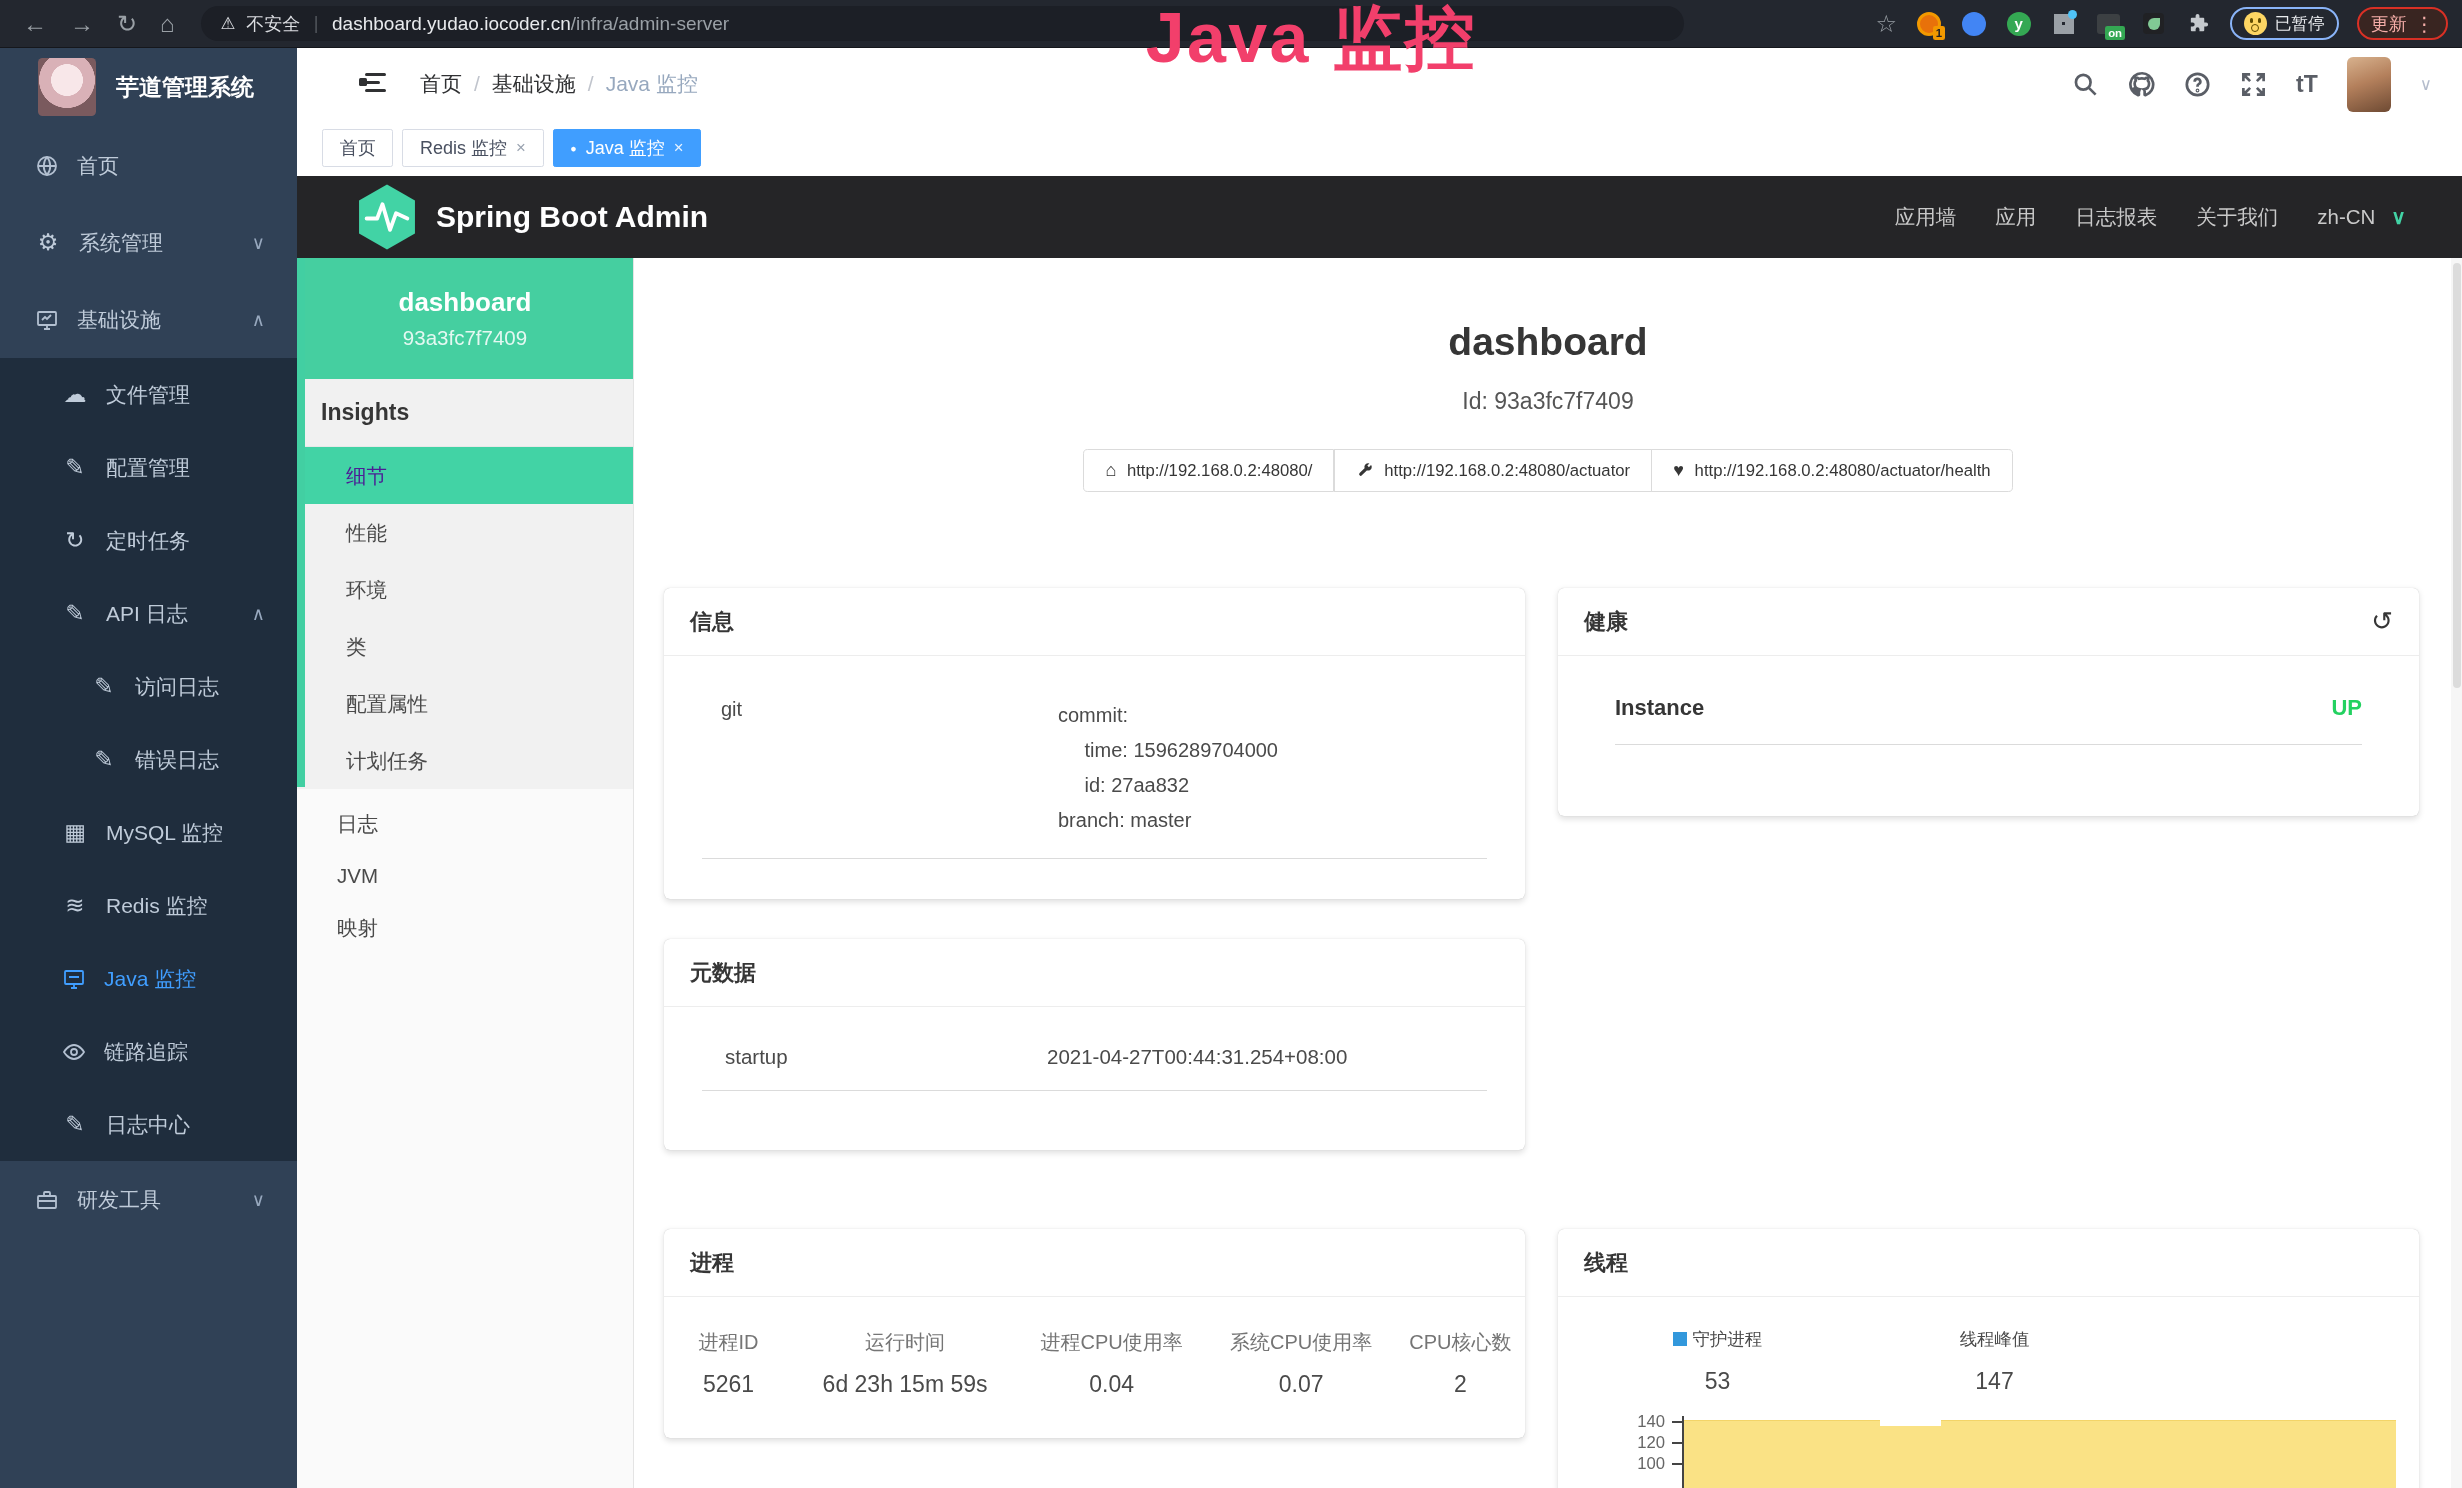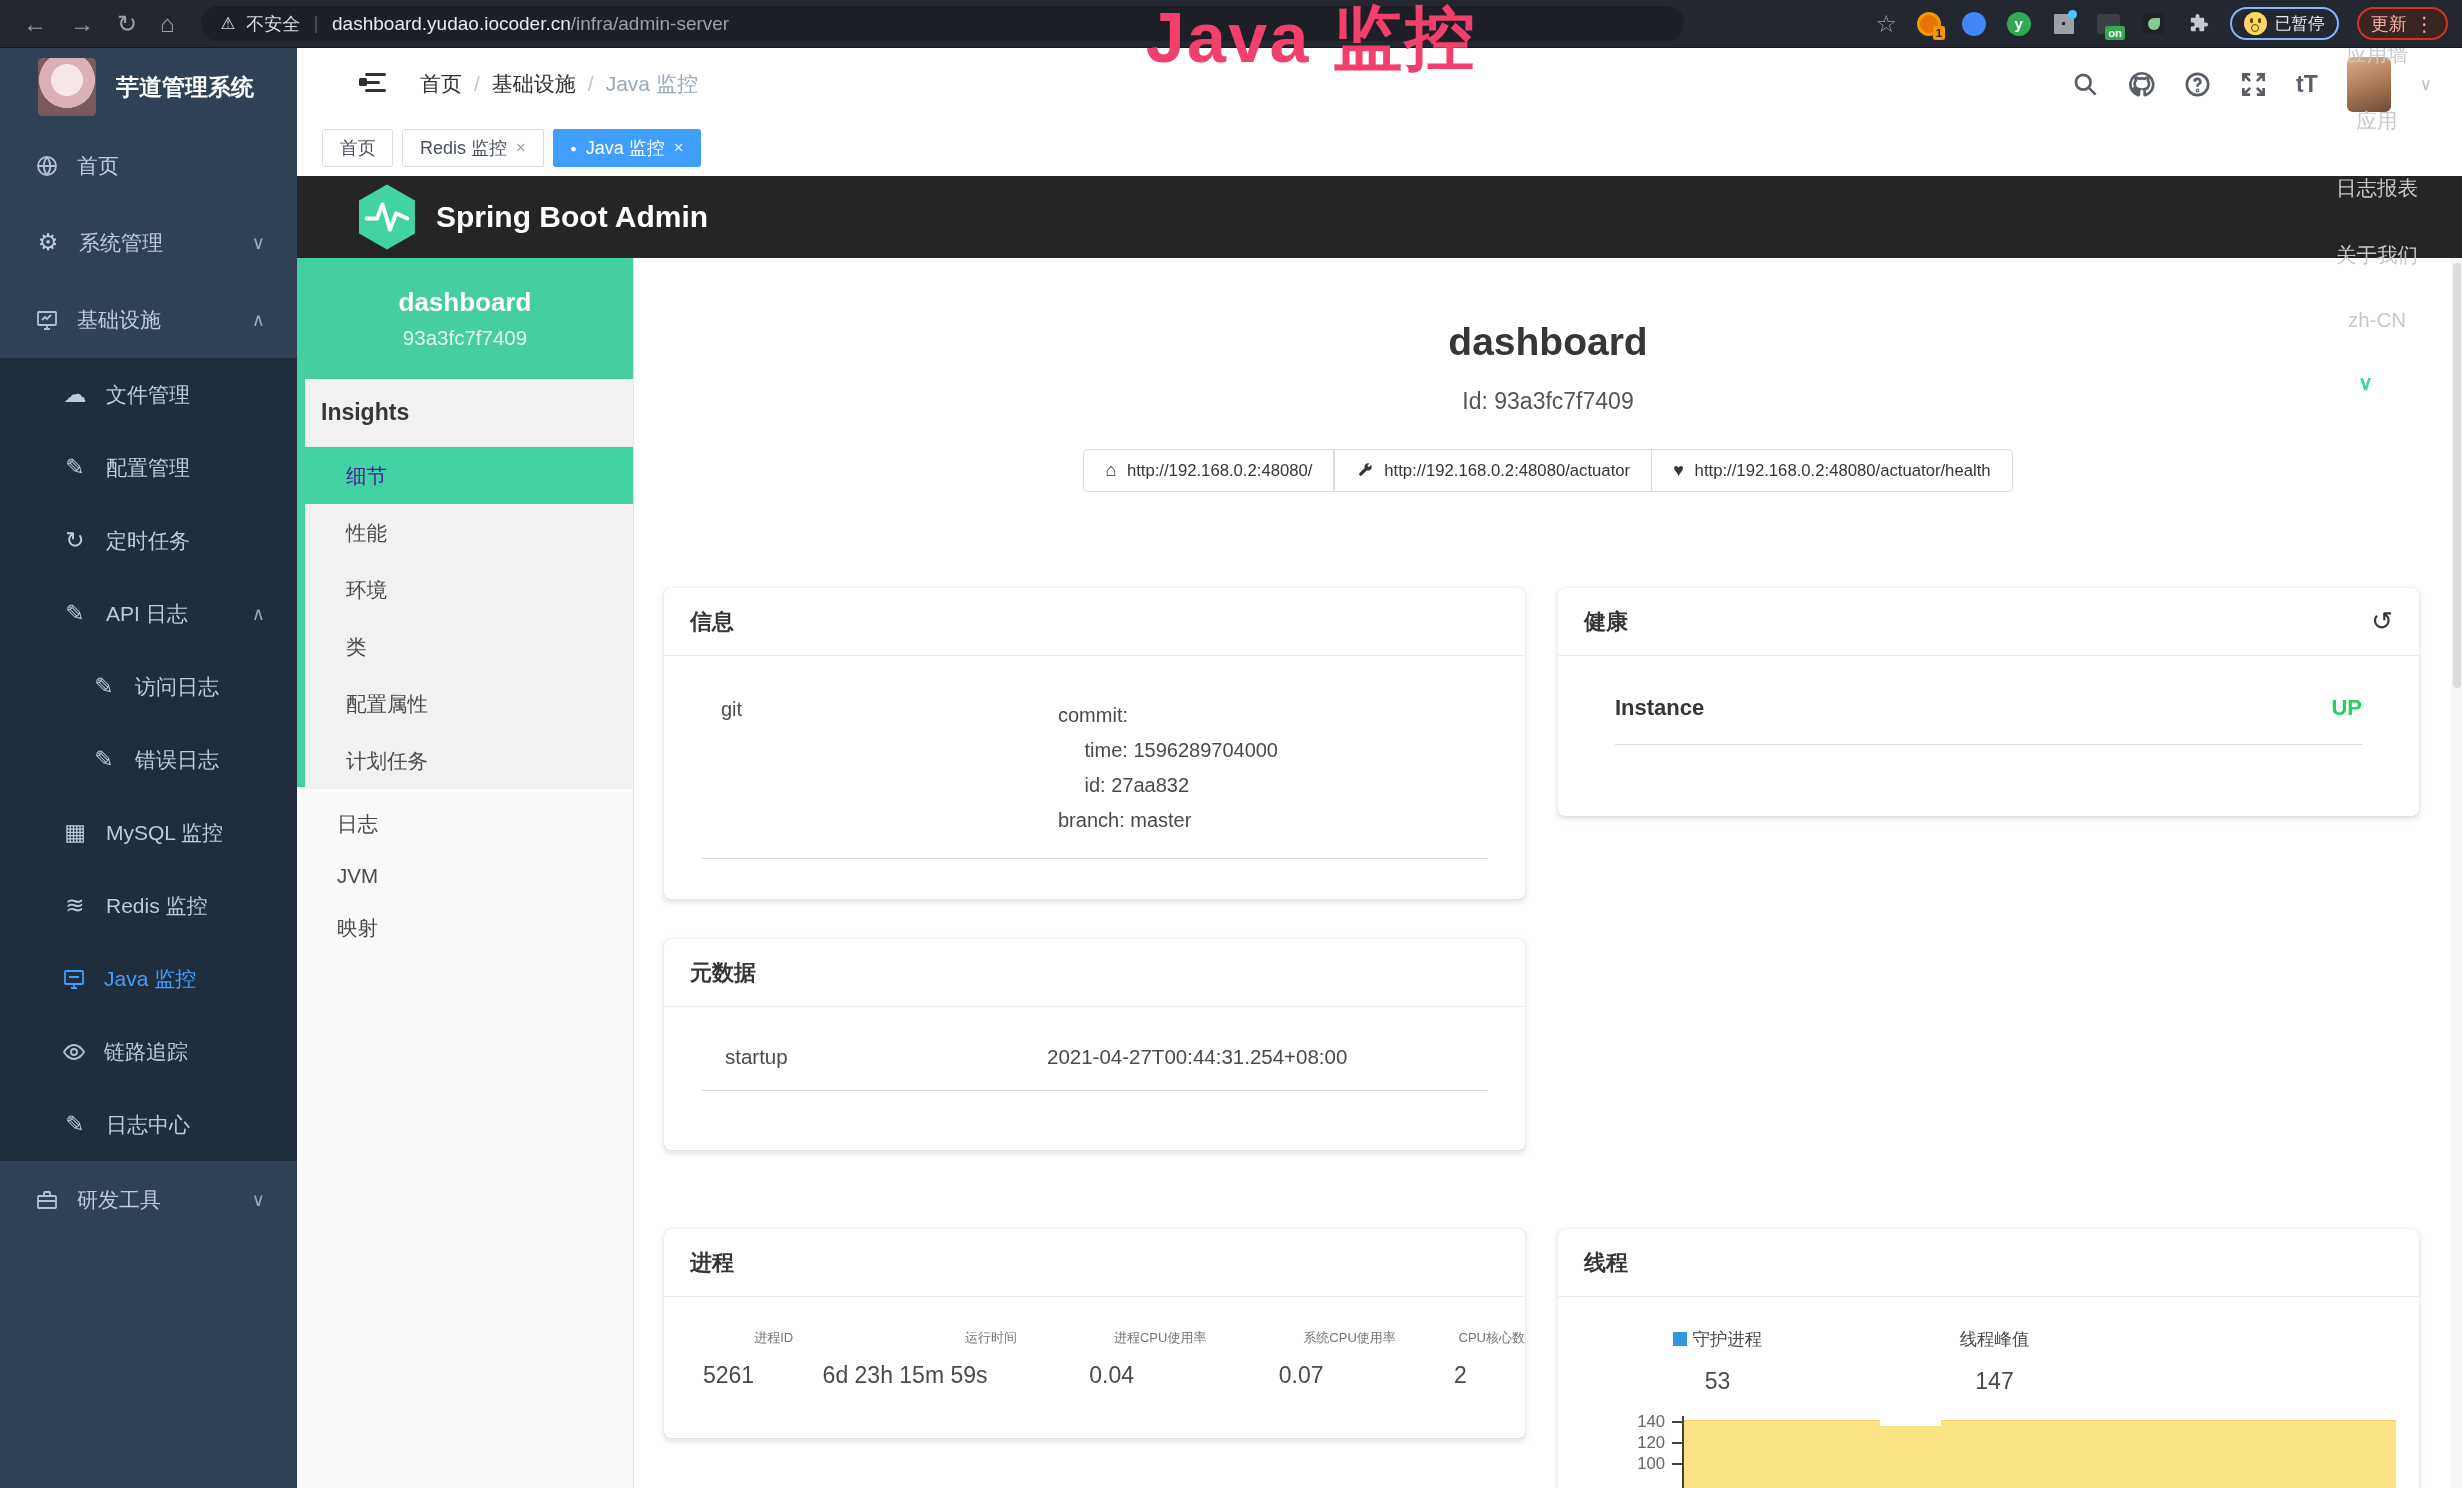--- a/index.html
+++ b/index.html
@@ -77,21 +77,21 @@
   .tab .x{font-size:16.7px;color:#9aa3b0;}
   .tab.active{background:#409eff;border-color:#409eff;color:#fff;}
   .tab.active .x{color:#e8f3ff;}
   .tab .dot{font-size:10.6px;color:#fff;}
 
   
   .sba-header{position:absolute;left:297px;top:176px;right:0;height:82px;background:#252527;
     display:flex;align-items:center;z-index:3;}
   .hexwrap{margin-left:59px;display:flex;align-items:center;}
   .brand{margin-left:18px;font-size:30px;font-weight:700;color:#fff;}
-  .sba-nav{margin-left:auto;display:flex;align-items:center;gap:39px;padding-right:44px;font-size:20.5px;color:#c9c9c9;flex-direction:column;}
+  .sba-nav{margin-left:auto;display:flex;align-items:center;gap:39px;padding-right:56px;font-size:20.5px;color:#c9c9c9;}
   .sba-nav .caret{color:#42d3a5;font-weight:700;font-size:20px;margin-left:-23px;}
 
   
   .sba-side{position:absolute;left:297px;top:258px;width:337px;bottom:0;background:#fafafa;
     border-right:1.5px solid #e4e4e4;box-sizing:border-box;z-index:2;}
   .strip{position:absolute;left:0;top:0;width:7.6px;height:529px;background:#42cfa2;z-index:3;}
   .instance-head{height:121px;background:#45cfa0;color:#fff;display:flex;flex-direction:column;
     justify-content:center;align-items:center;gap:7.6px;}
   .inst-name{font-size:26px;font-weight:700;}
   .inst-id{font-size:20.5px;color:rgba(255,255,255,.85);}
@@ -138,21 +138,21 @@
   .hlabel{font-size:22px;font-weight:700;color:#363636;}
   .hstatus{font-size:22px;font-weight:700;color:#23d160;}
 
   .meta-body{padding:38px 38px 0;}
   .mrow{display:flex;border-bottom:0.8px solid #dbdbdb;padding:0 0 21px 23px;}
   .mlabel{width:322px;font-size:20.5px;color:#4a4a4a;}
   .mval{font-size:20.5px;color:#4a4a4a;}
 
   .ptable{margin-top:32px;}
   .prow{display:grid;grid-template-columns:15% 26% 22% 22% 15%;text-align:center;}
-  .pth{font-size:13px;color:#757575;text-align:right;}
+  .pth{font-size:20px;color:#757575;}
   .ptd{font-size:23px;color:#4a4a4a;margin-top:15px;}
 
   .legend{margin-top:30px;display:flex;}
   .lblock{width:235px;text-align:center;}
   .lb1{margin-left:57px;} .lb2{margin-left:42px;} .lb3{margin-left:42px;}
   .llabel{font-size:17.4px;color:#4a4a4a;display:flex;align-items:center;justify-content:center;gap:6px;}
   .sq{width:13.7px;height:13.7px;display:inline-block;}
   .sq.yellow{background:#ffd84d;} .sq.blue{background:#3298dc;}
   .lval{font-size:23px;color:#4a4a4a;margin-top:16.7px;}
 

